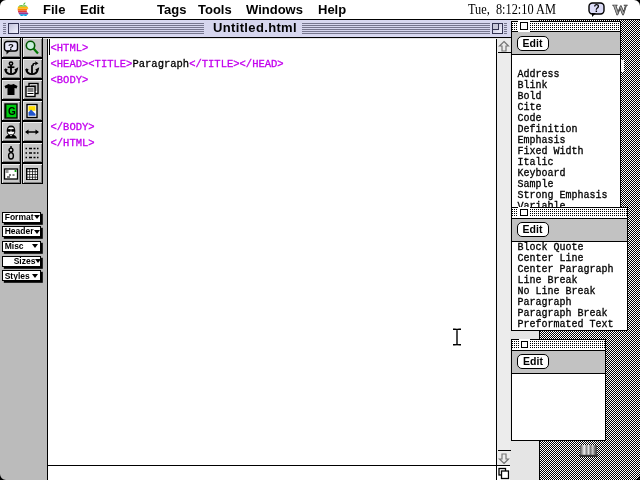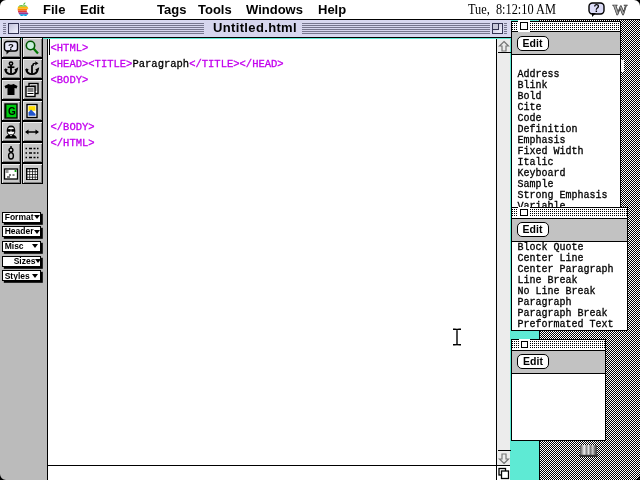--- a/index.html
+++ b/index.html
@@ -53,21 +53,21 @@
 <text x="8.5" y="10" font-size="10" font-weight="bold" text-anchor="middle" font-family="Liberation Sans">?</text>
 </svg>
 </div>
 
 <div class="abs" style="left:611px;top:2px;">
 <svg width="18" height="16" viewBox="0 0 18 16">
 <text x="9" y="13" font-size="15" font-weight="bold" text-anchor="middle" font-family="Liberation Serif" fill="#aaa" stroke="#333" stroke-width="0.7">W</text>
 </svg>
 </div>
 
-<div class="abs" style="left:0;top:20px;width:540px;height:460px;background:#5eead4;border-right:1.5px solid #000;box-sizing:border-box;">
+<div class="abs" style="left:0;top:20px;width:540px;height:460px;background:#e5e5e5;border-right:1.5px solid #000;box-sizing:border-box;">
 
   <div class="abs" style="left:0;top:0;width:510.5px;height:17px;background:#d8d8f0;border-bottom:1.5px solid #000;box-sizing:content-box;">
     <div class="abs" style="left:3px;top:3px;width:504px;height:11px;background:repeating-linear-gradient(180deg,#76768e 0 1px,#d6d6ee 1px 2px);"></div>
     <div class="abs" style="left:204px;top:0;width:98px;height:17px;background:#d6d6ee;"></div>
     <div class="abs b" style="left:0;top:0;width:510px;height:17px;text-align:center;font-size:13px;letter-spacing:0.35px;line-height:16px;">Untitled.html</div>
     <div class="abs" style="left:6px;top:1.5px;width:14px;height:13px;background:#d6d6ee;"></div>
     <div class="abs" style="left:7.5px;top:2.5px;width:11px;height:11px;background:linear-gradient(135deg,#c2c2da,#f2f2ff);border:1.6px solid #333352;box-sizing:border-box;"></div>
     <div class="abs" style="left:489.75px;top:1.5px;width:14px;height:13px;background:#d6d6ee;"></div>
     <div class="abs" style="left:491.5px;top:2.5px;width:11px;height:11px;background:linear-gradient(135deg,#c2c2da,#f2f2ff);border:1.6px solid #333352;box-sizing:border-box;">
       <div class="abs" style="left:0;top:0;width:5px;height:5px;border-right:1.3px solid #333352;border-bottom:1.3px solid #333352;background:#c8c8da;"></div>

